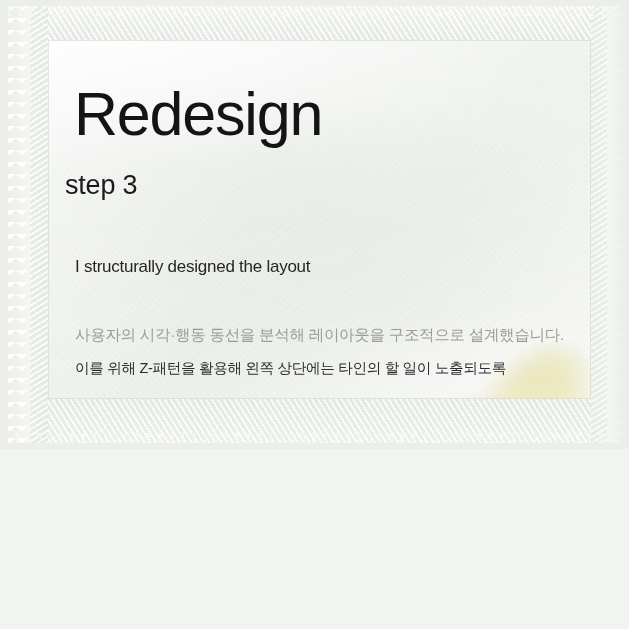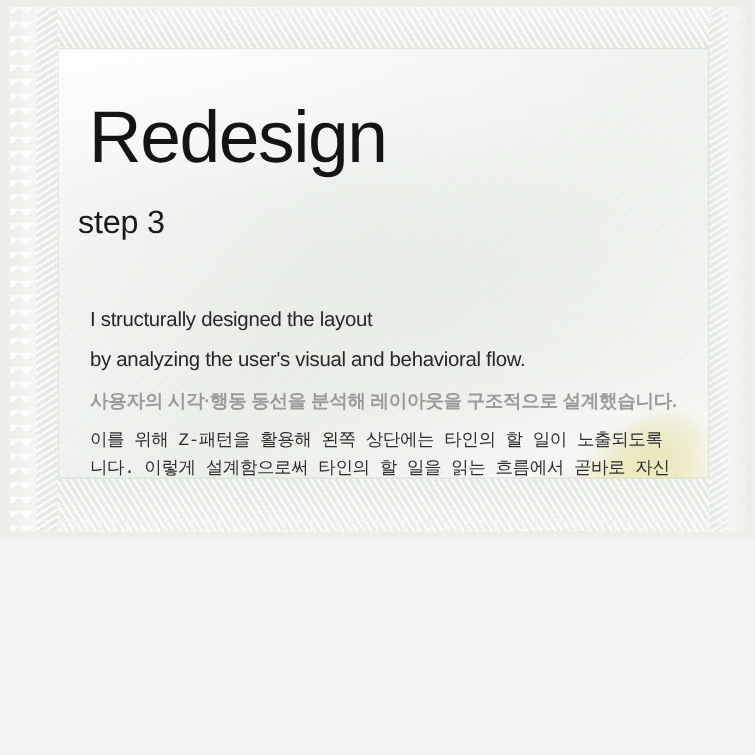--- a/index.html
+++ b/index.html
@@ -187,33 +187,33 @@
     position:absolute;left:67px;top:244px;
     font-size:17px;line-height:33px;
     font-weight:400;letter-spacing:-.25px;
     color:#262626;
     white-space:nowrap;
   }
 
   .subline{
     position:absolute;left:67px;top:318px;
     font-size:15.5px;line-height:22px;
-    font-weight:700;letter-spacing:-.3px;
+    font-weight:400;letter-spacing:-.3px;
     color:#9b9c9a;
     white-space:nowrap;
   }
 
   .para{
     position:absolute;left:67px;top:351px;
     font-size:14.6px;line-height:22.6px;
     font-weight:400;letter-spacing:-.35px;
     color:#2c2c2c;
     white-space:nowrap;
   }
-  .para div{white-space:nowrap;font-family:Liberation Mono, monospace;}
+  .para div{white-space:nowrap;}
 
   
   .logo{
     position:absolute;left:66px;top:521px;
     width:92px;height:36px;
   }
   .logo svg{display:block;width:92px;height:36px;}
 </style>
 </head>
 <body>
@@ -241,28 +241,26 @@
     <div class="face-line"></div>
 
     <div class="content">
 
       <div class="title">Redesign</div>
 
       <div class="step">step 3</div>
 
       <div class="lead">
         <div>I structurally designed the layout</div>
-        <div>by analyzing the user's visual and behavioral flow.</div>
       </div>
 
       <div class="subline">사용자의 시각·행동 동선을 분석해 레이아웃을 구조적으로 설계했습니다.</div>
 
       <div class="para">
         <div>이를 위해 Z-패턴을 활용해 왼쪽 상단에는 타인의 할 일이 노출되도록</div>
-        <div>니다. 이렇게 설계함으로써 타인의 할 일을 읽는 흐름에서 곧바로 자신</div>
       </div>
 
       <div class="logo">
         <svg viewBox="0 0 92 36" xmlns="http://www.w3.org/2000/svg">
           <g fill="#4a3fd0">
 
             <path d="M1 2 h26 v12 h-9 v-2 h-9 v2 h-8 z"></path>
             <rect x="12" y="16" width="4" height="5"></rect>
             <rect x="1" y="21" width="26" height="8"></rect>
 

